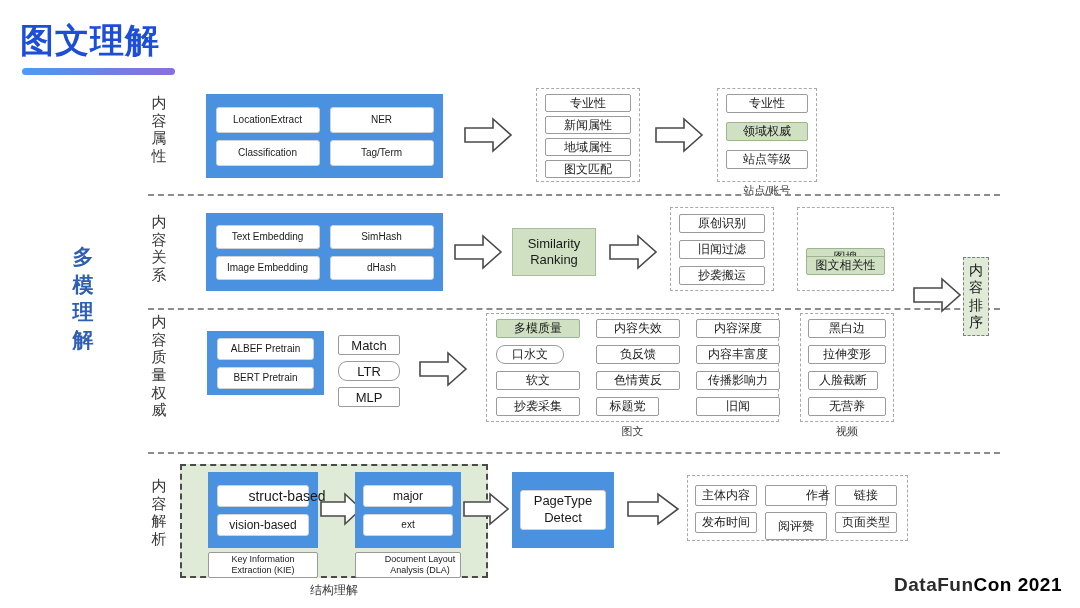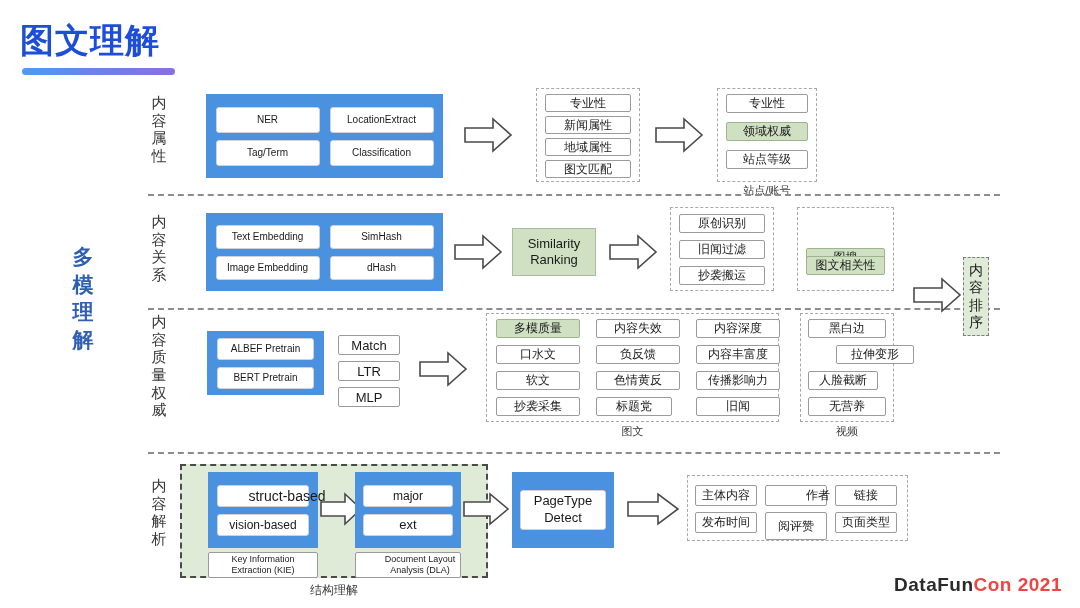--- a/index.html
+++ b/index.html
@@ -103,40 +103,40 @@
     display: flex; align-items: center; justify-content: center;
     font-size: 14px; color: #1a1a1a; line-height: 1.22; text-align: center;
   }
 
   
   .logo {
     position: absolute; right: 18px; bottom: 12px;
     font-size: 19px; font-weight: bold; letter-spacing: 0.5px;
   }
   .logo .dark { color: #2b2b2b; }
-  .logo .orange { color: #ef4444; text-align: center; }
+  .logo .orange { color: #000000; text-align: center; }
 </style>
 </head>
 <body>
 
 <div id="stage">
 
   <div class="page-title">图文理解</div>
   <div class="title-rule"></div>
 
   <div class="brand-vert">多<br>模<br>理<br>解</div>
 
   <div class="row-label" style="left:146px; top:94px;">内<br>容<br>属<br>性</div>
 
   <div class="blue-block" style="left:206px; top:94px; width:237px; height:84px;">
     <div class="chip-grid" style="grid-template-columns:104px 104px; grid-template-rows:26px 26px;">
+      <div class="chip">LocationExtract</div>
       <div class="chip">NER</div>
-      <div class="chip">LocationExtract</div>
+      <div class="chip">Classification</div>
       <div class="chip">Tag/Term</div>
-      <div class="chip">Classification</div>
     </div>
   </div>
 
   <div class="arrow" style="left:463px; top:116px;">
     <svg width="50" height="38" viewBox="0 0 50 38">
         <path d="M2,12 L30,12 L30,3 L48,19 L30,35 L30,26 L2,26 Z" fill="#ffffff" stroke="#4a4a4a" stroke-width="1.6"></path>
       </svg>
   </div>
 
   <div class="dash-group" style="left:536px; top:88px; width:104px; height:94px;"></div>
@@ -210,47 +210,47 @@
   <div class="row-label" style="left:146px; top:313px;">内<br>容<br>质<br>量<br>权<br>威</div>
 
   <div class="blue-block" style="left:207px; top:331px; width:117px; height:64px;">
     <div class="chip-grid" style="grid-template-columns:97px; grid-template-rows:22px 22px;">
       <div class="chip">ALBEF Pretrain</div>
       <div class="chip">BERT Pretrain</div>
     </div>
   </div>
 
   <div class="plain-chip" style="left:338px; top:335px; width:62px; height:20px;">Match</div>
-  <div class="plain-chip" style="left:338px; top:361px; width:62px; height:20px;">LTR</div>
+  <div class="plain-chip" style="left:338px; top:361px; width:62px; height:20px;border-radius:9px;">LTR</div>
   <div class="plain-chip" style="left:338px; top:387px; width:62px; height:20px;">MLP</div>
 
   <div class="arrow" style="left:418px; top:350px;">
     <svg width="50" height="38" viewBox="0 0 50 38">
         <path d="M2,12 L30,12 L30,3 L48,19 L30,35 L30,26 L2,26 Z" fill="#ffffff" stroke="#4a4a4a" stroke-width="1.6"></path>
       </svg>
   </div>
 
   <div class="dash-group" style="left:486px; top:313px; width:293px; height:109px;"></div>
   <div class="g-chip hl" style="left:496px; top:319px; width:84px; height:19px;">多模质量</div>
   <div class="g-chip" style="left:596px; top:319px; width:84px; height:19px;">内容失效</div>
   <div class="g-chip" style="left:696px; top:319px; width:84px; height:19px;">内容深度</div>
-  <div class="g-chip" style="left:496px; top:345px; width:84px; height:19px;">口水文</div>
+  <div class="g-chip" style="left:496px; top:345px; width:68px; height:19px;border-radius:9px;">口水文</div>
   <div class="g-chip" style="left:596px; top:345px; width:84px; height:19px;">负反馈</div>
   <div class="g-chip" style="left:696px; top:345px; width:84px; height:19px;">内容丰富度</div>
   <div class="g-chip" style="left:496px; top:371px; width:84px; height:19px;">软文</div>
   <div class="g-chip" style="left:596px; top:371px; width:84px; height:19px;">色情黄反</div>
   <div class="g-chip" style="left:696px; top:371px; width:84px; height:19px;">传播影响力</div>
   <div class="g-chip" style="left:496px; top:397px; width:84px; height:19px;">抄袭采集</div>
-  <div class="g-chip" style="left:596px; top:397px; width:76px; height:19px;">标题党</div>
+  <div class="g-chip" style="left:596px; top:397px; width:63px; height:19px;">标题党</div>
   <div class="g-chip" style="left:696px; top:397px; width:84px; height:19px;">旧闻</div>
   <div class="cap" style="left:486px; top:424px; width:293px;">图文</div>
 
   <div class="dash-group" style="left:800px; top:313px; width:94px; height:109px;"></div>
   <div class="g-chip" style="left:808px; top:319px; width:78px; height:19px;">黑白边</div>
-  <div class="g-chip" style="left:808px; top:345px; width:78px; height:19px;margin-left:28px;">拉伸变形</div>
+  <div class="g-chip" style="left:808px; top:345px; width:78px; height:19px;">拉伸变形</div>
   <div class="g-chip" style="left:808px; top:371px; width:70px; height:19px;">人脸截断</div>
   <div class="g-chip" style="left:808px; top:397px; width:78px; height:19px;">无营养</div>
   <div class="cap" style="left:800px; top:424px; width:94px;">视频</div>
 
   <div class="sep" style="top:452px;"></div>
 
   <div class="row-label" style="left:146px; top:477px;">内<br>容<br>解<br>析</div>
 
   <div class="dash-group green" style="left:180px; top:464px; width:308px; height:114px;"></div>
 
@@ -267,21 +267,21 @@
 
   <div class="arrow" style="left:319px; top:492px;">
     <svg width="44" height="34" viewBox="0 0 44 34">
         <path d="M2,10 L26,10 L26,2 L42,17 L26,32 L26,24 L2,24 Z" fill="#ffffff" stroke="#4a4a4a" stroke-width="1.6"></path>
       </svg>
   </div>
 
   <div class="blue-block" style="left:355px; top:472px; width:106px; height:76px;">
     <div class="chip-grid" style="grid-template-columns:90px; grid-template-rows:22px 22px;">
       <div class="chip" style="font-size:12px;">major</div>
-      <div class="chip" style="font-size:13px;">ext</div>
+      <div class="chip" style="font-size:10px;">ext</div>
     </div>
   </div>
   <div class="plain-chip" style="left:355px; top:552px; width:106px; height:26px; flex-direction:column; font-size:9px; line-height:1.25;padding-left:24px;">
     <span>Document Layout</span>
     <span>Analysis (DLA)</span>
   </div>
 
   <div class="cap" style="left:180px; top:582px; width:308px; font-size:12px;">结构理解</div>
 
   <div class="arrow" style="left:462px; top:492px;">

